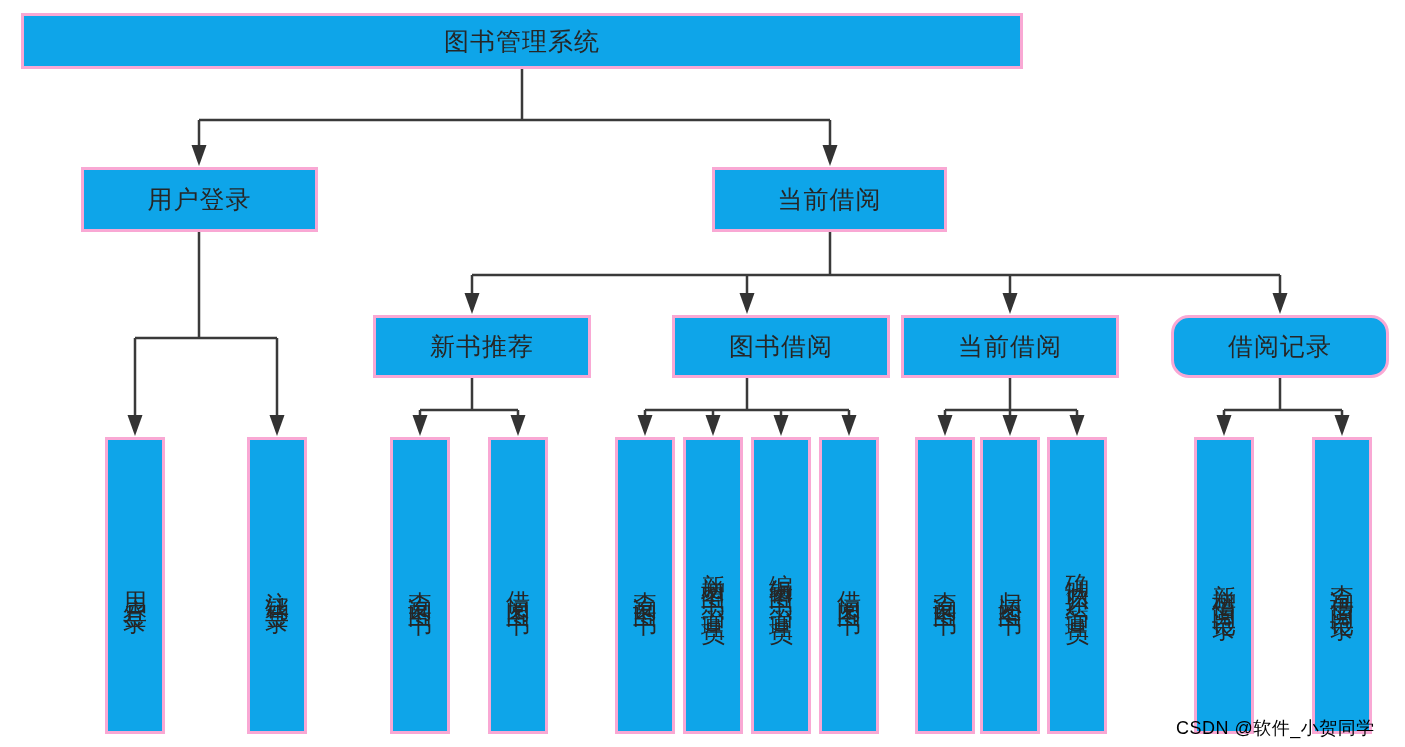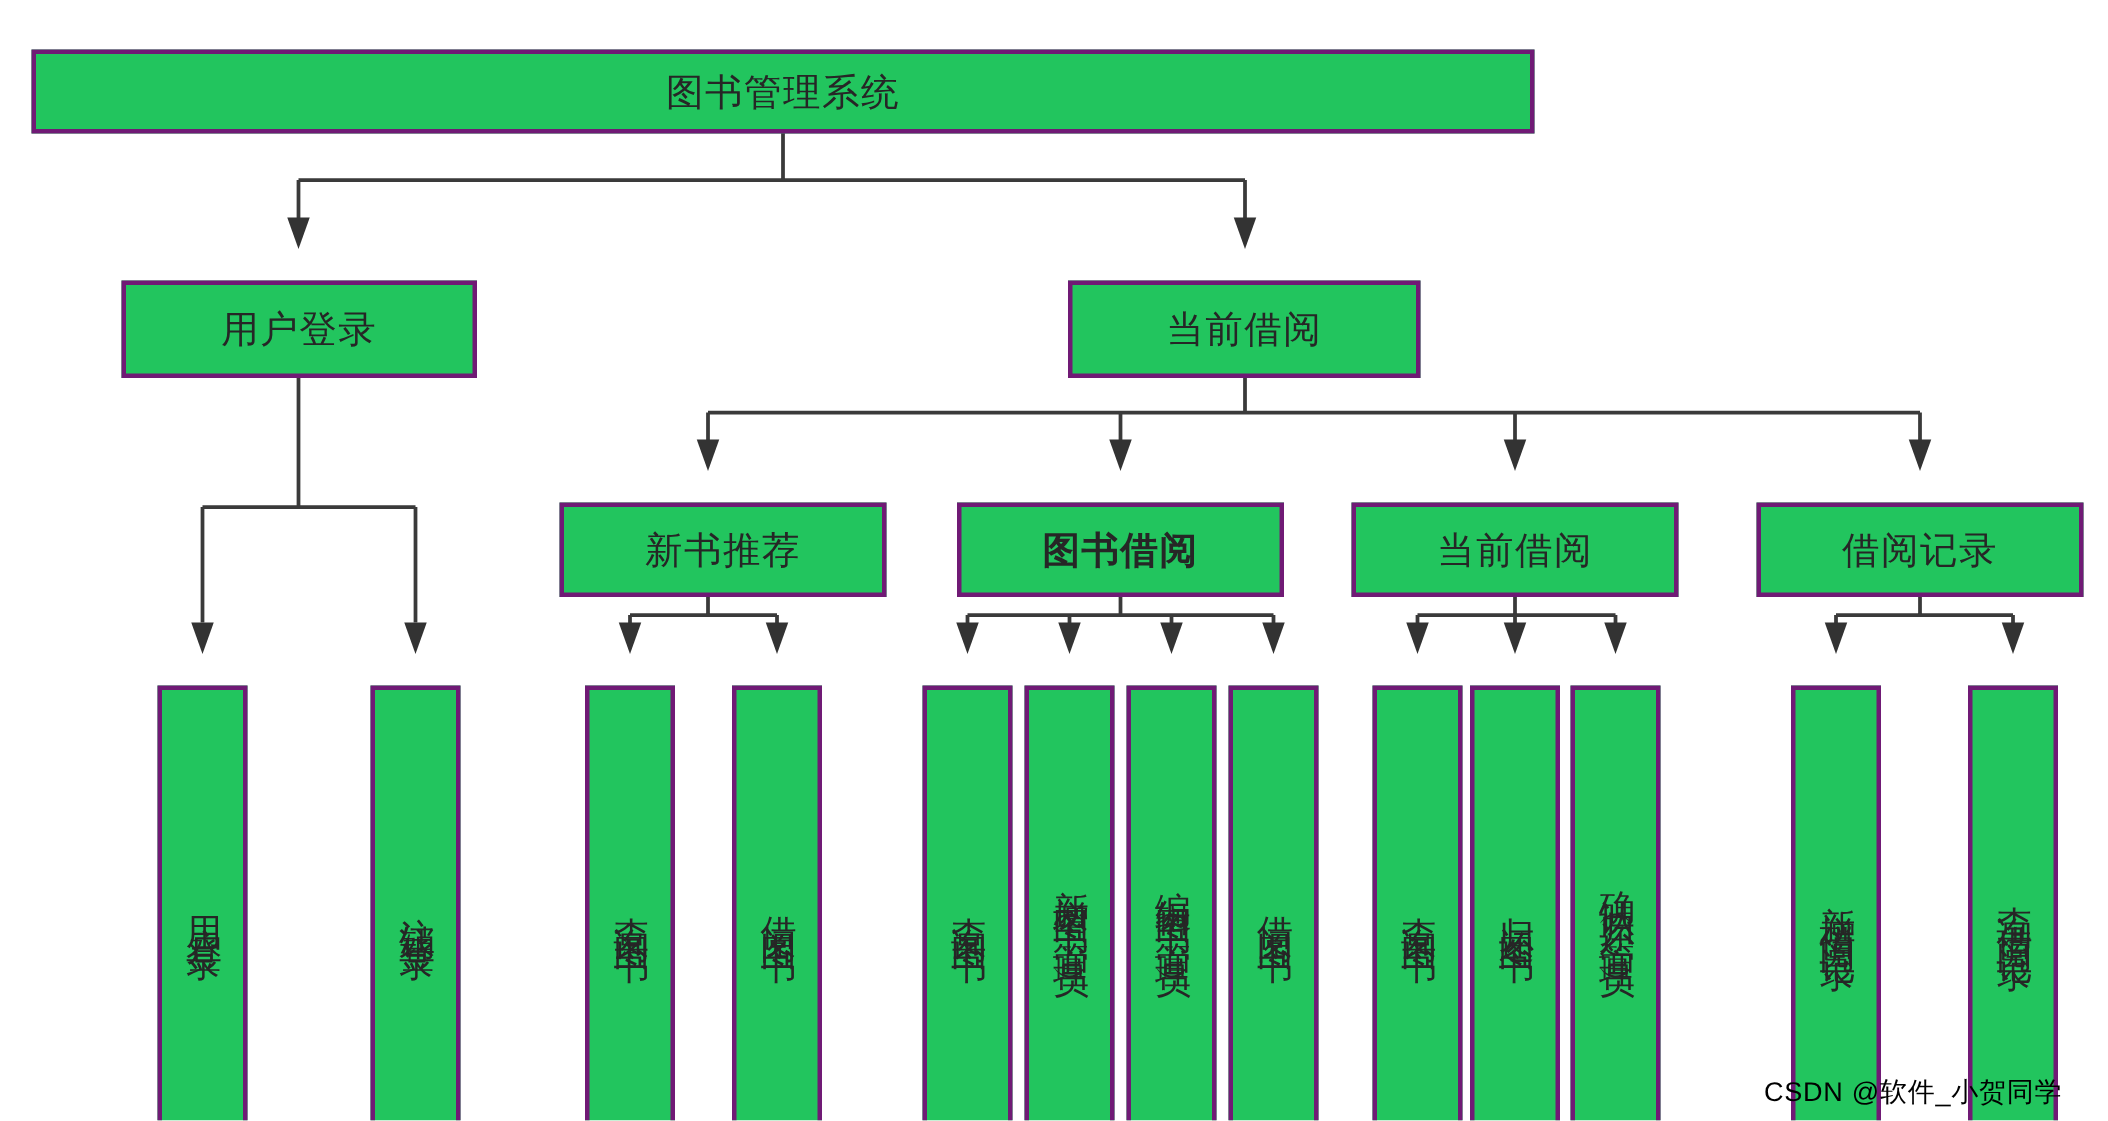--- a/index.html
+++ b/index.html
@@ -26,27 +26,26 @@
     stroke: #3a3a3a;
     stroke-width: 2.5;
   }
   svg.wires path.ah {
     fill: #333333;
     stroke: none;
   }
   .box {
     position: absolute;
     box-sizing: border-box;
-    background: #22c55e;
-    border: 3px solid #701a75;
+    background: #0ea5e9;
+    border: 3px solid #f9a8d4;
     display: flex;
     align-items: center;
     justify-content: center;
     color: #262626;
-    margin-top: 20px;
   }
   .box.h {
     font-size: 25px;
     letter-spacing: 1px;
     white-space: nowrap;
   }
   .box.v > span {
     writing-mode: vertical-rl;
     text-orientation: mixed;
     font-size: 24px;
@@ -115,23 +114,23 @@
     <path class="ah" d="M1224,436 l-7.5,-21 h15 z"></path>
     <path class="ah" d="M1342,436 l-7.5,-21 h15 z"></path>
   </svg>
 
   <div class="box h" style="left:21px; top:13px; width:1002px; height:56px;">图书管理系统</div>
 
   <div class="box h" style="left:81px; top:167px; width:237px; height:65px;">用户登录</div>
   <div class="box h" style="left:712px; top:167px; width:235px; height:65px;">当前借阅</div>
 
   <div class="box h mid" style="left:373px;">新书推荐</div>
-  <div class="box h mid" style="left:638px;font-weight:bold;">图书借阅</div>
+  <div class="box h mid" style="left:672px;">图书借阅</div>
   <div class="box h mid" style="left:901px;">当前借阅</div>
-  <div class="box h mid" style="left:1171px;">借阅记录</div>
+  <div class="box h mid" style="left:1171px;border-radius:18px;">借阅记录</div>
 
   <div class="box v leaf" style="left:105px;">
     <span>用户登录</span>
   </div>
   <div class="box v leaf" style="left:247px;">
     <span>注销登录</span>
   </div>
 
   <div class="box v leaf" style="left:390px;">
     <span>查询图书</span>

